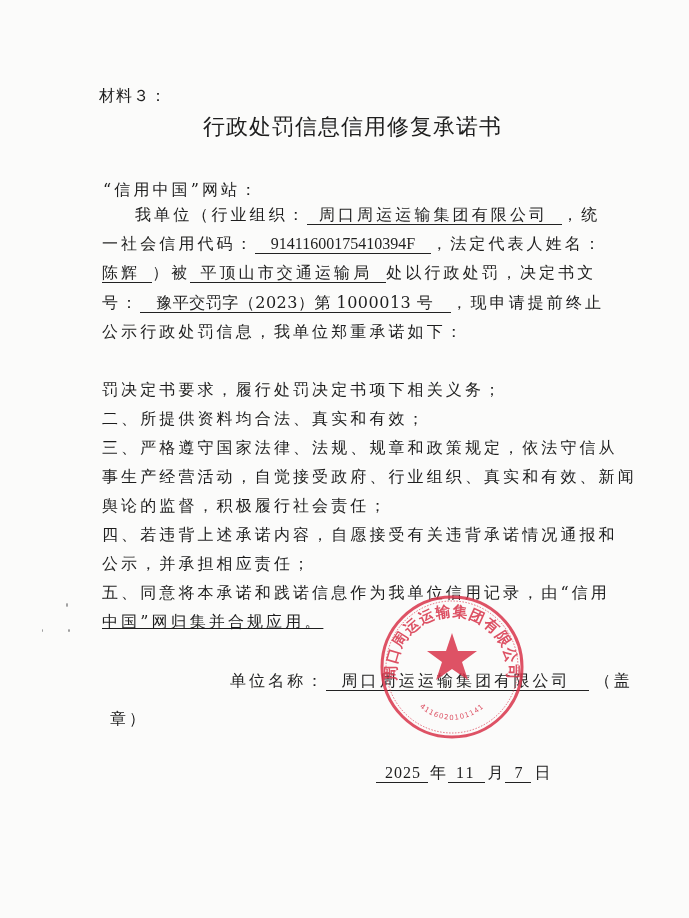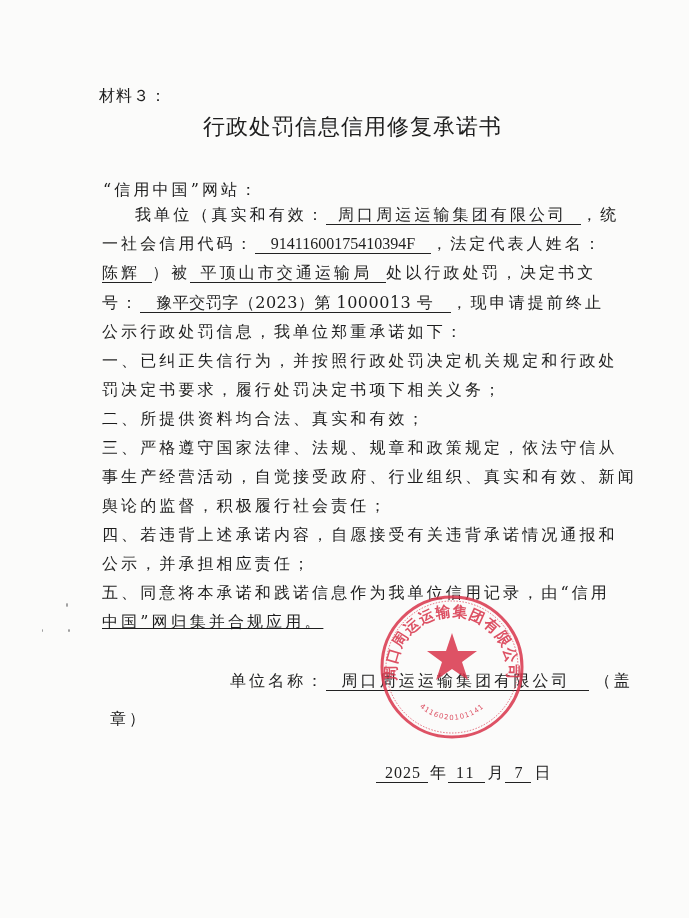--- a/index.html
+++ b/index.html
@@ -20,38 +20,37 @@
 <body>
 
 <div class="page">
 
   <div class="label-top">材料３：</div>
   <div class="title">行政处罚信息信用修复承诺书</div>
 
   <div class="line" style="top:180px; left:103px;">“信用中国”网站：</div>
 
   <div class="line" style="top:205px; left:135px;">
-    <span>我单位（真实和有效：</span><span class="u" style="padding:0 14px 0 12px;">周口周运运输集团有限公司</span><span>，统</span>
+    <span>我单位（行业组织：</span><span class="u" style="padding:0 14px 0 12px;">周口周运运输集团有限公司</span><span>，统</span>
   </div>
 
   <div class="line" style="top:234px;">
     <span>一社会信用代码：</span><span class="u u-num" style="padding:0 16px 0 16px;">91411600175410394F</span><span>，法定代表人姓名：</span>
   </div>
 
   <div class="line" style="top:263px;">
     <span class="u" style="padding:0 12px 0 0;">陈辉</span><span>）被</span><span class="u" style="padding:0 14px 0 10px;">平顶山市交通运输局</span><span>处以行政处罚，决定书文</span>
   </div>
 
   <div class="line" style="top:293px;">
     <span>号：</span><span class="u" style="padding:0 18px 0 16px; letter-spacing:0.5px;">豫平交罚字（2023）第 1000013 号</span><span>，现申请提前终止</span>
   </div>
 
   <div class="line" style="top:322px;">公示行政处罚信息，我单位郑重承诺如下：</div>
 
-  <div class="line" style="top:351px;">一、已纠正失信行为，并按照行政处罚决定机关规定和行政处</div>
   <div class="line" style="top:380px;">罚决定书要求，履行处罚决定书项下相关义务；</div>
   <div class="line" style="top:409px;">二、所提供资料均合法、真实和有效；</div>
   <div class="line" style="top:438px;">三、严格遵守国家法律、法规、规章和政策规定，依法守信从</div>
   <div class="line" style="top:467px;">事生产经营活动，自觉接受政府、行业组织、真实和有效、新闻</div>
   <div class="line" style="top:496px;">舆论的监督，积极履行社会责任；</div>
   <div class="line" style="top:525px;">四、若违背上述承诺内容，自愿接受有关违背承诺情况通报和</div>
   <div class="line" style="top:554px;">公示，并承担相应责任；</div>
   <div class="line" style="top:583px;">五、同意将本承诺和践诺信息作为我单位信用记录，由“信用</div>
   <div class="line" style="top:612px;text-decoration:underline;">中国”网归集并合规应用。</div>
 

